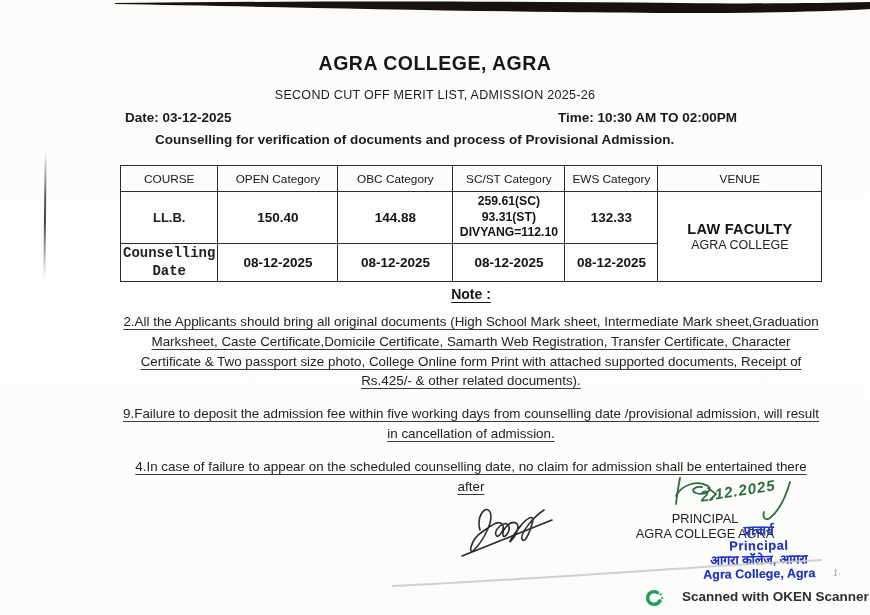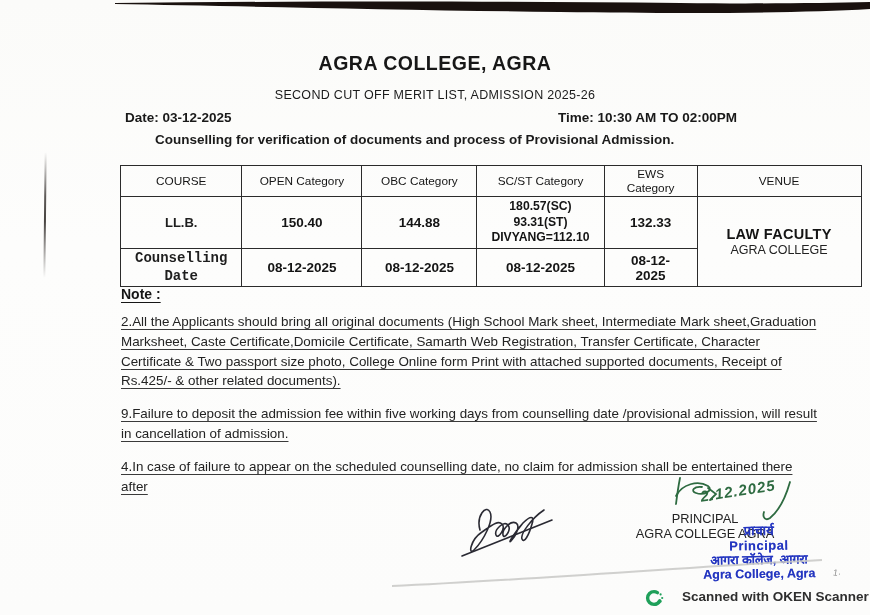--- a/index.html
+++ b/index.html
@@ -24,31 +24,31 @@
   .doc-subtitle{left:0;top:88px;width:870px;text-align:center;
     font-size:12.5px;font-weight:normal;letter-spacing:.3px;color:#1b1b1b;}
   .date-line{left:125px;top:110px;font-size:13.5px;font-weight:bold;color:#191919;}
   .time-line{left:558px;top:110px;font-size:13.5px;font-weight:bold;color:#191919;}
   .counselling-line{left:155px;top:132px;font-size:13.5px;font-weight:bold;color:#1b1b1b;}
 
   
   #cutoff-table{left:120px;top:165px;border-collapse:collapse;table-layout:fixed;}
   #cutoff-table td,#cutoff-table th{
     border:1.6px solid #2b2b2b;text-align:center;vertical-align:middle;
-    padding:1px 14px;overflow:hidden;}
+    padding:1px 2px;overflow:hidden;}
   #cutoff-table th{font-size:11.8px;font-weight:normal;color:#151515;}
   .cell-bold{font-size:13.5px;font-weight:bold;color:#141414;}
   .cell-course{font-size:13px;font-weight:bold;}
   .cell-scst{font-size:12.2px;font-weight:bold;line-height:1.3;color:#141414;}
   .cell-venue .v1{font-size:14.5px;font-weight:bold;letter-spacing:.3px;color:#141414;}
   .cell-venue .v2{font-size:12.5px;font-weight:normal;color:#222;margin-top:1px;}
   .cell-clabel{font-size:14px;font-weight:bold;line-height:1.25;font-family:Liberation Mono, monospace;}
 
   
-  #notes{left:121px;top:286px;width:700px;}
+  #notes{left:121px;top:286px;width:700px;text-align:center;}
   #note-heading{font-size:14px;font-weight:bold;text-decoration:underline;
     text-underline-offset:3px;margin:0 0 10px 0;color:#161616;}
   .note-p{font-size:13.4px;line-height:1.48;margin:0 0 13px 0;color:#232323;
     text-decoration:underline;text-decoration-color:#3a3a3a;text-underline-offset:2.5px;
     text-decoration-thickness:1px;}
 
   
   #signature-svg{left:452px;top:490px;}
   #green-mark{left:668px;top:474px;}
   #green-date{left:700px;top:482px;font-size:15px;font-style:italic;font-weight:bold;
@@ -98,21 +98,21 @@
     <th>OBC Category</th>
     <th>SC/ST Category</th>
     <th>EWS Category</th>
     <th>VENUE</th>
   </tr>
   <tr style="height:52px">
     <td class="cell-course">LL.B.</td>
     <td class="cell-bold">150.40</td>
     <td class="cell-bold">144.88</td>
     <td class="cell-scst">
-      <div>180.57(SC)</div>
+      <div>259.61(SC)</div>
       <div>93.31(ST)</div>
       <div>DIVYANG=112.10</div>
     </td>
     <td class="cell-bold">132.33</td>
     <td class="cell-venue" rowspan="2">
       <div class="v1">LAW FACULTY</div>
       <div class="v2">AGRA COLLEGE</div>
     </td>
   </tr>
   <tr style="height:37px">

